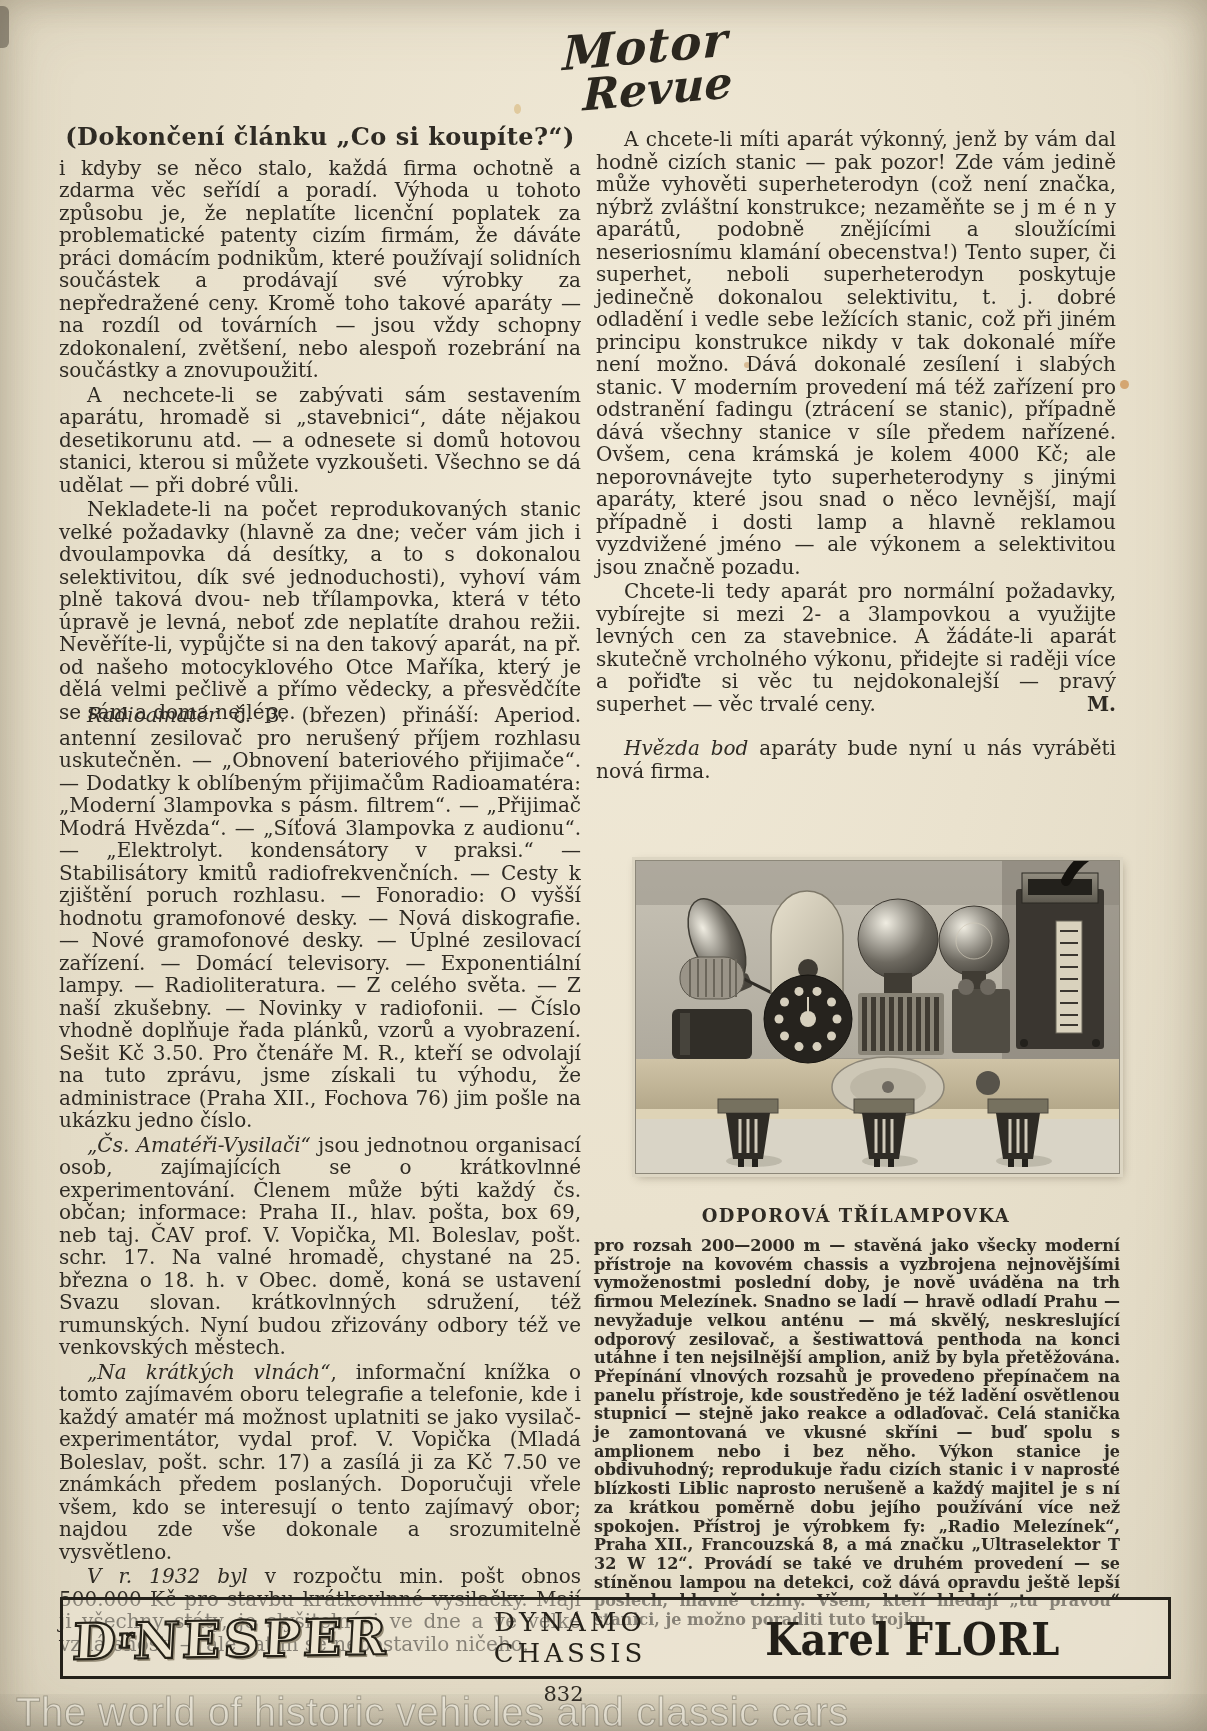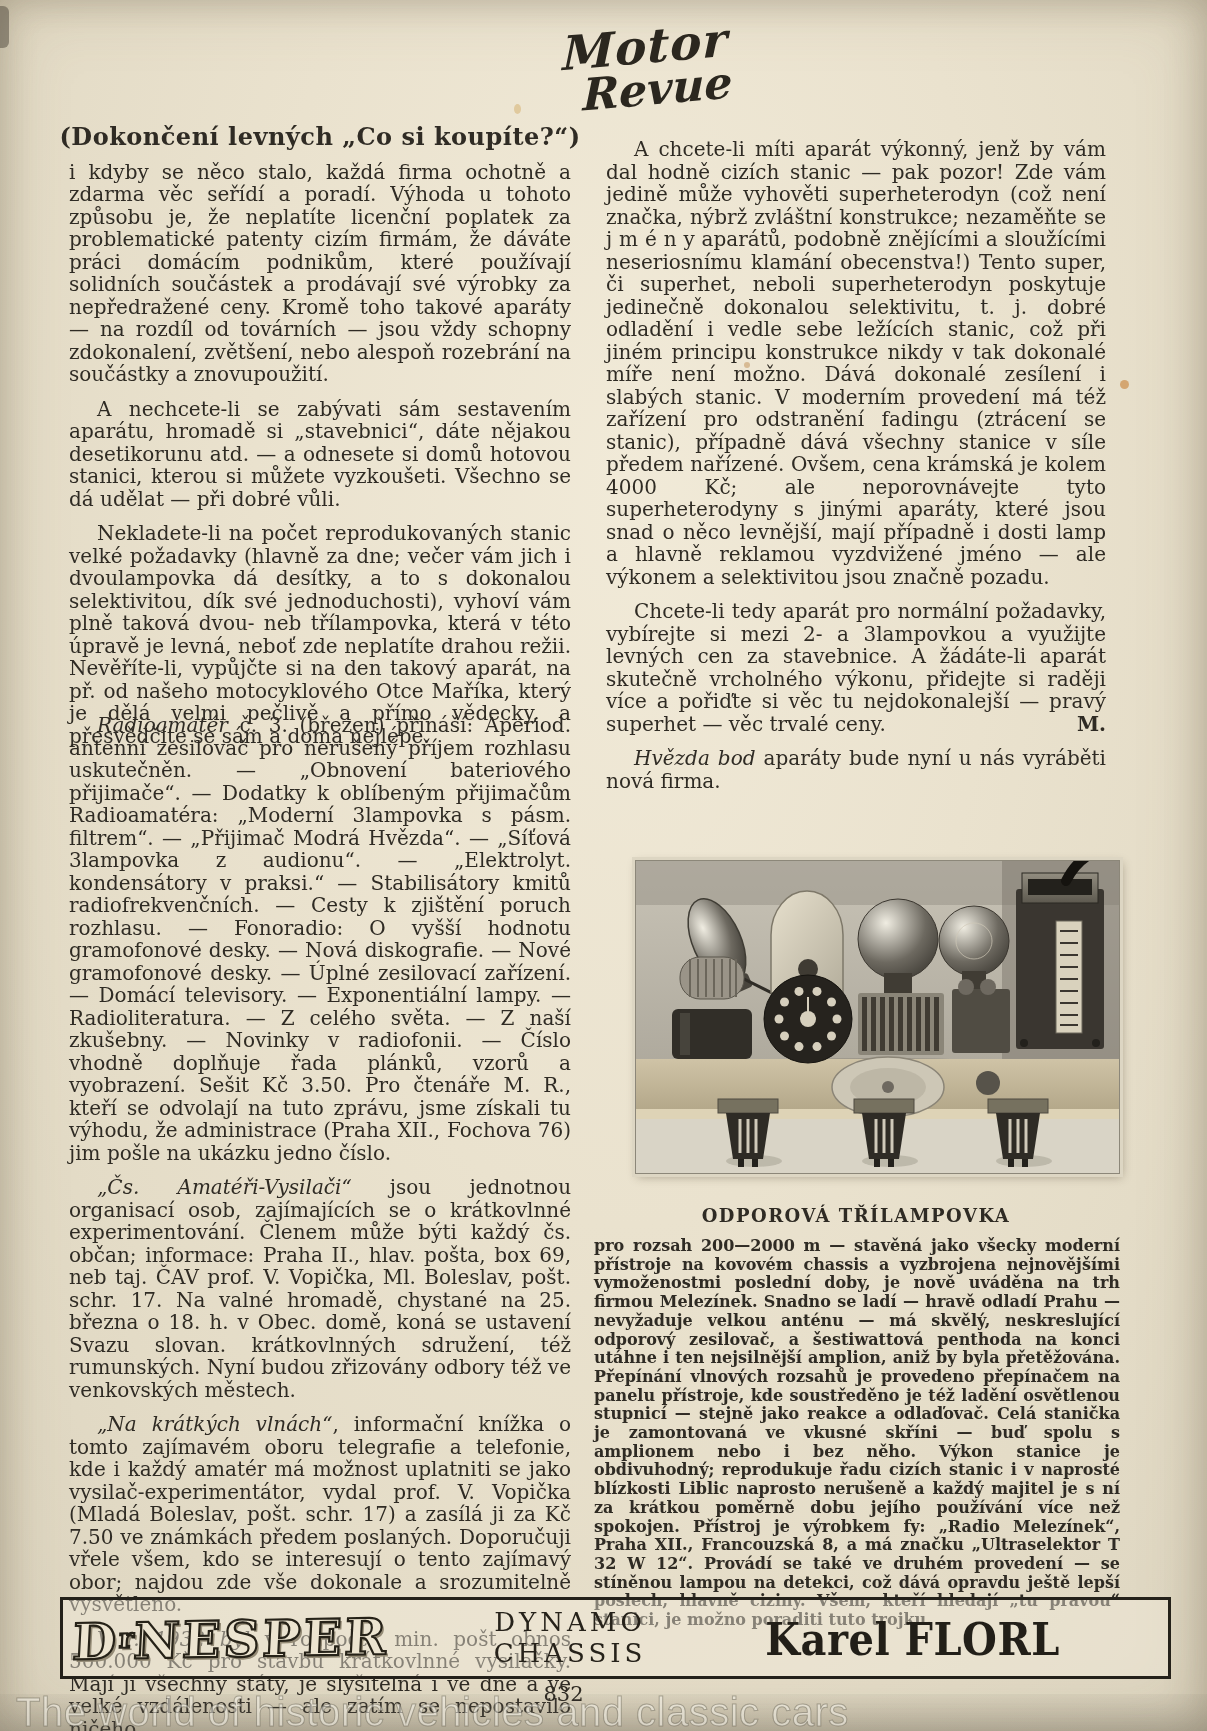--- a/index.html
+++ b/index.html
@@ -21,21 +21,21 @@
     text-align:center;
     transform:rotate(-5deg) skewX(-6deg);
     font-style:italic;font-weight:bold;
     color:#2b271f;
     line-height:.9;
   }
   .logo .l1{font-size:47px;letter-spacing:1px;}
   .logo .l2{font-size:44px;margin-left:26px;margin-top:2px;}
   
   .col{width:526px;text-align:justify;font-size:20px;line-height:22.5px;}
-  .col p{margin:12px;text-indent:28px;}
+  .col p{margin:2px;text-indent:28px;}
   .col p.noindent{text-indent:0;}
   .col-left-top{left:57px;top:126px;}
   .col-right-top{left:594px;top:126px;width:524px;}
   .col-left-bot{left:57px;top:702px;}
   .col-right-bot{left:594px;top:735px;width:524px;}
   .art-heading{
     text-align:center;font-weight:bold;font-size:24px;
     text-indent:0 !important;margin:0 0 8px 0 !important;
     letter-spacing:.5px;
   }
@@ -123,21 +123,21 @@
   <div class="abs stain1"></div>
   <div class="abs stain2"></div>
   <div class="abs stain3"></div>
 
   <div class="abs logo">
     <div class="l1">Motor</div>
     <div class="l2">Revue</div>
   </div>
 
   <div class="abs col col-left-top">
-    <p class="art-heading">(Dokončení levných „Co si koupíte?“)</p>
+    <p class="art-heading">(Dokončení článku „Co si koupíte?“)</p>
     <p class="noindent">i kdyby se něco stalo, každá firma ochotně a zdarma věc seřídí a poradí. Výhoda u tohoto způsobu je, že neplatíte licenční poplatek za problematické patenty cizím firmám, že dáváte práci domácím podnikům, které používají solidních součástek a prodávají své výrobky za nepředražené ceny. Kromě toho takové aparáty — na rozdíl od továrních — jsou vždy schopny zdokonalení, zvětšení, nebo alespoň rozebrání na součástky a znovupoužití.</p>
     <p>A nechcete-li se zabývati sám sestavením aparátu, hromadě si „stavebnici“, dáte nějakou desetikorunu atd. — a odnesete si domů hotovou stanici, kterou si můžete vyzkoušeti. Všechno se dá udělat — při dobré vůli.</p>
     <p>Nekladete-li na počet reprodukovaných stanic velké požadavky (hlavně za dne; večer vám jich i dvoulampovka dá desítky, a to s dokonalou selektivitou, dík své jednoduchosti), vyhoví vám plně taková dvou- neb třílampovka, která v této úpravě je levná, neboť zde neplatíte drahou režii. Nevěříte-li, vypůjčte si na den takový aparát, na př. od našeho motocyklového Otce Maříka, který je dělá velmi pečlivě a přímo vědecky, a přesvědčíte se sám a doma nejlépe.</p>
   </div>
 
   <div class="abs col col-right-top">
     <p>A chcete-li míti aparát výkonný, jenž by vám dal hodně cizích stanic — pak pozor! Zde vám jedině může vyhověti superheterodyn (což není značka, nýbrž zvláštní konstrukce; nezaměňte se j m é n y aparátů, podobně znějícími a sloužícími neseriosnímu klamání obecenstva!) Tento super, či superhet, neboli superheterodyn poskytuje jedinečně dokonalou selektivitu, t. j. dobré odladění i vedle sebe ležících stanic, což při jiném principu konstrukce nikdy v tak dokonalé míře není možno. Dává dokonalé zesílení i slabých stanic. V moderním provedení má též zařízení pro odstranění fadingu (ztrácení se stanic), případně dává všechny stanice v síle předem nařízené. Ovšem, cena krámská je kolem 4000 Kč; ale neporovnávejte tyto superheterodyny s jinými aparáty, které jsou snad o něco levnější, mají případně i dosti lamp a hlavně reklamou vyzdvižené jméno — ale výkonem a selektivitou jsou značně pozadu.</p>
     <p><span>Chcete-li tedy aparát pro normální požadavky, vybírejte si mezi 2- a 3lampovkou a využijte levných cen za stavebnice. A žádáte-li aparát skutečně vrcholného výkonu, přidejte si raději více a pořiďte si věc tu nejdokonalejší — pravý superhet — věc trvalé ceny.</span> <span class="sig">M.</span></p>
   </div>
 

